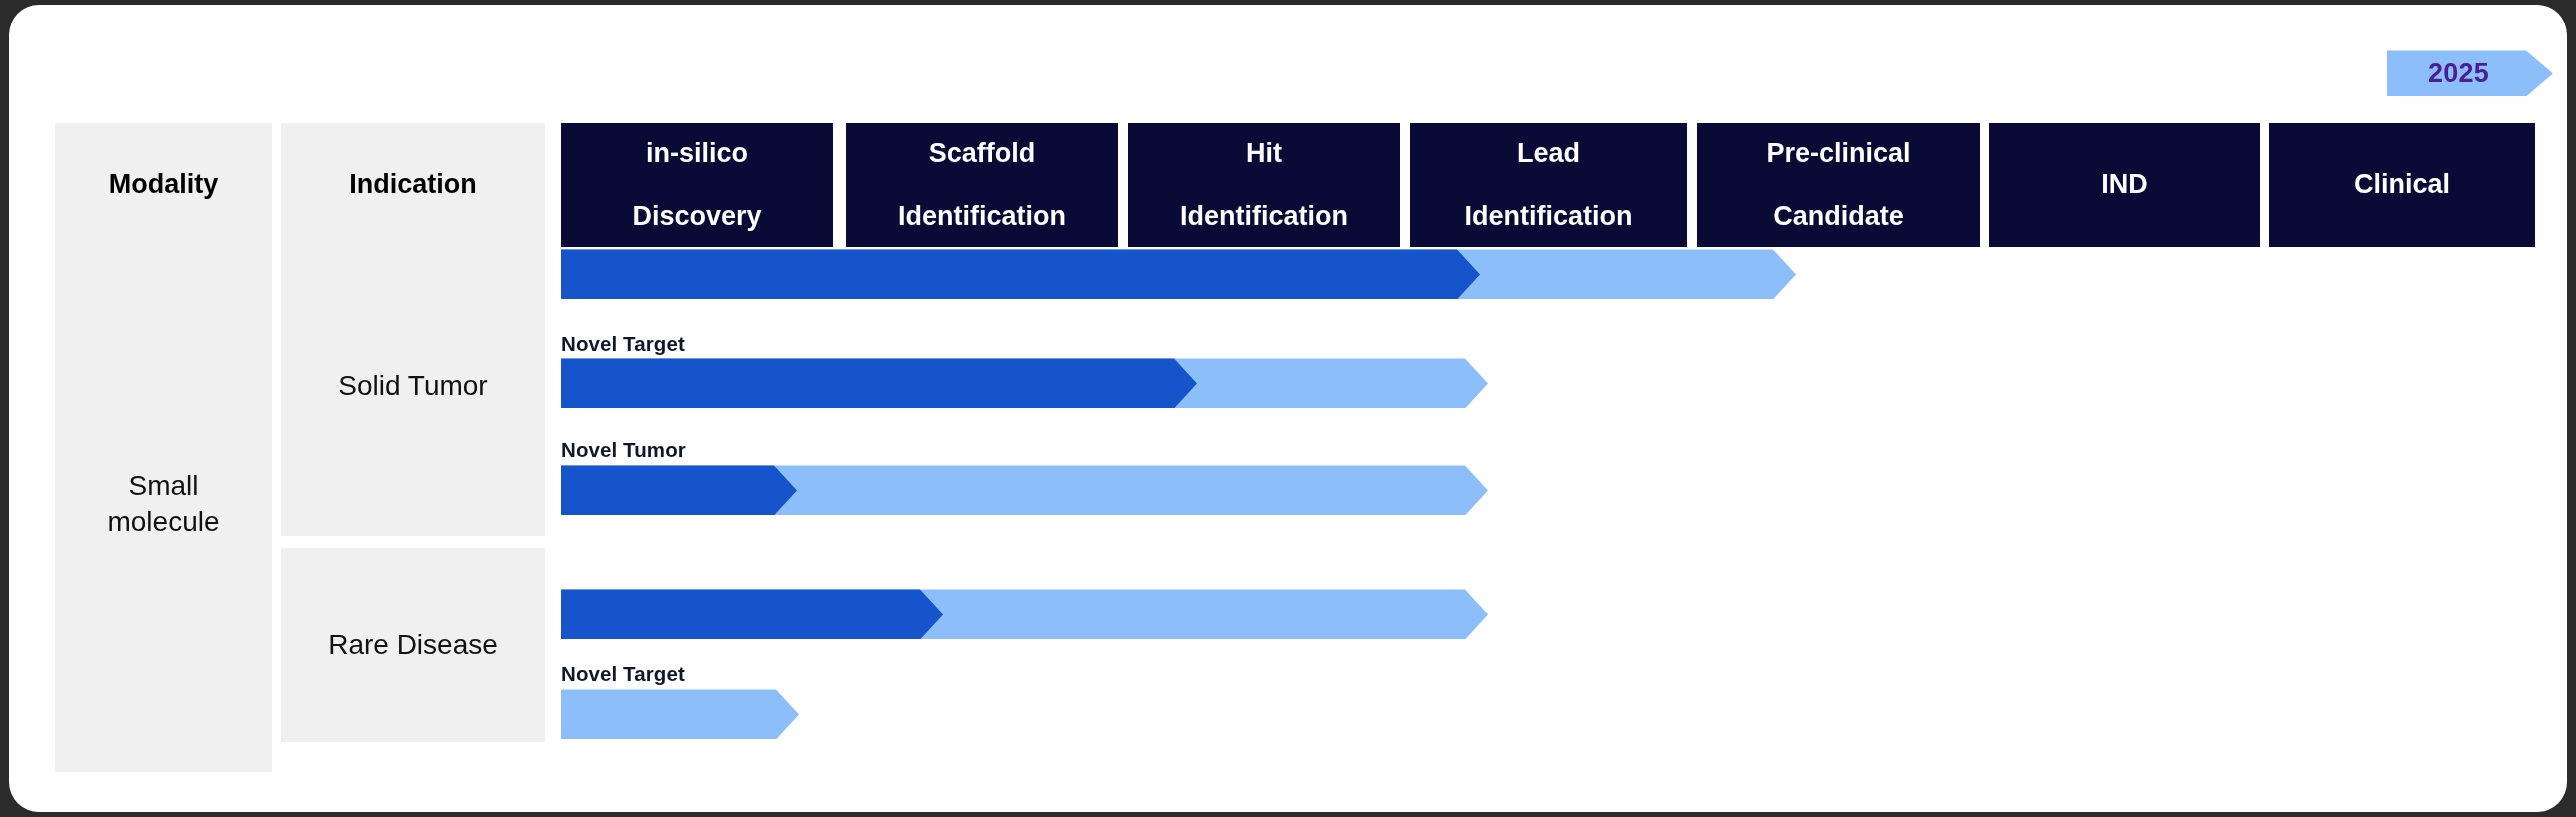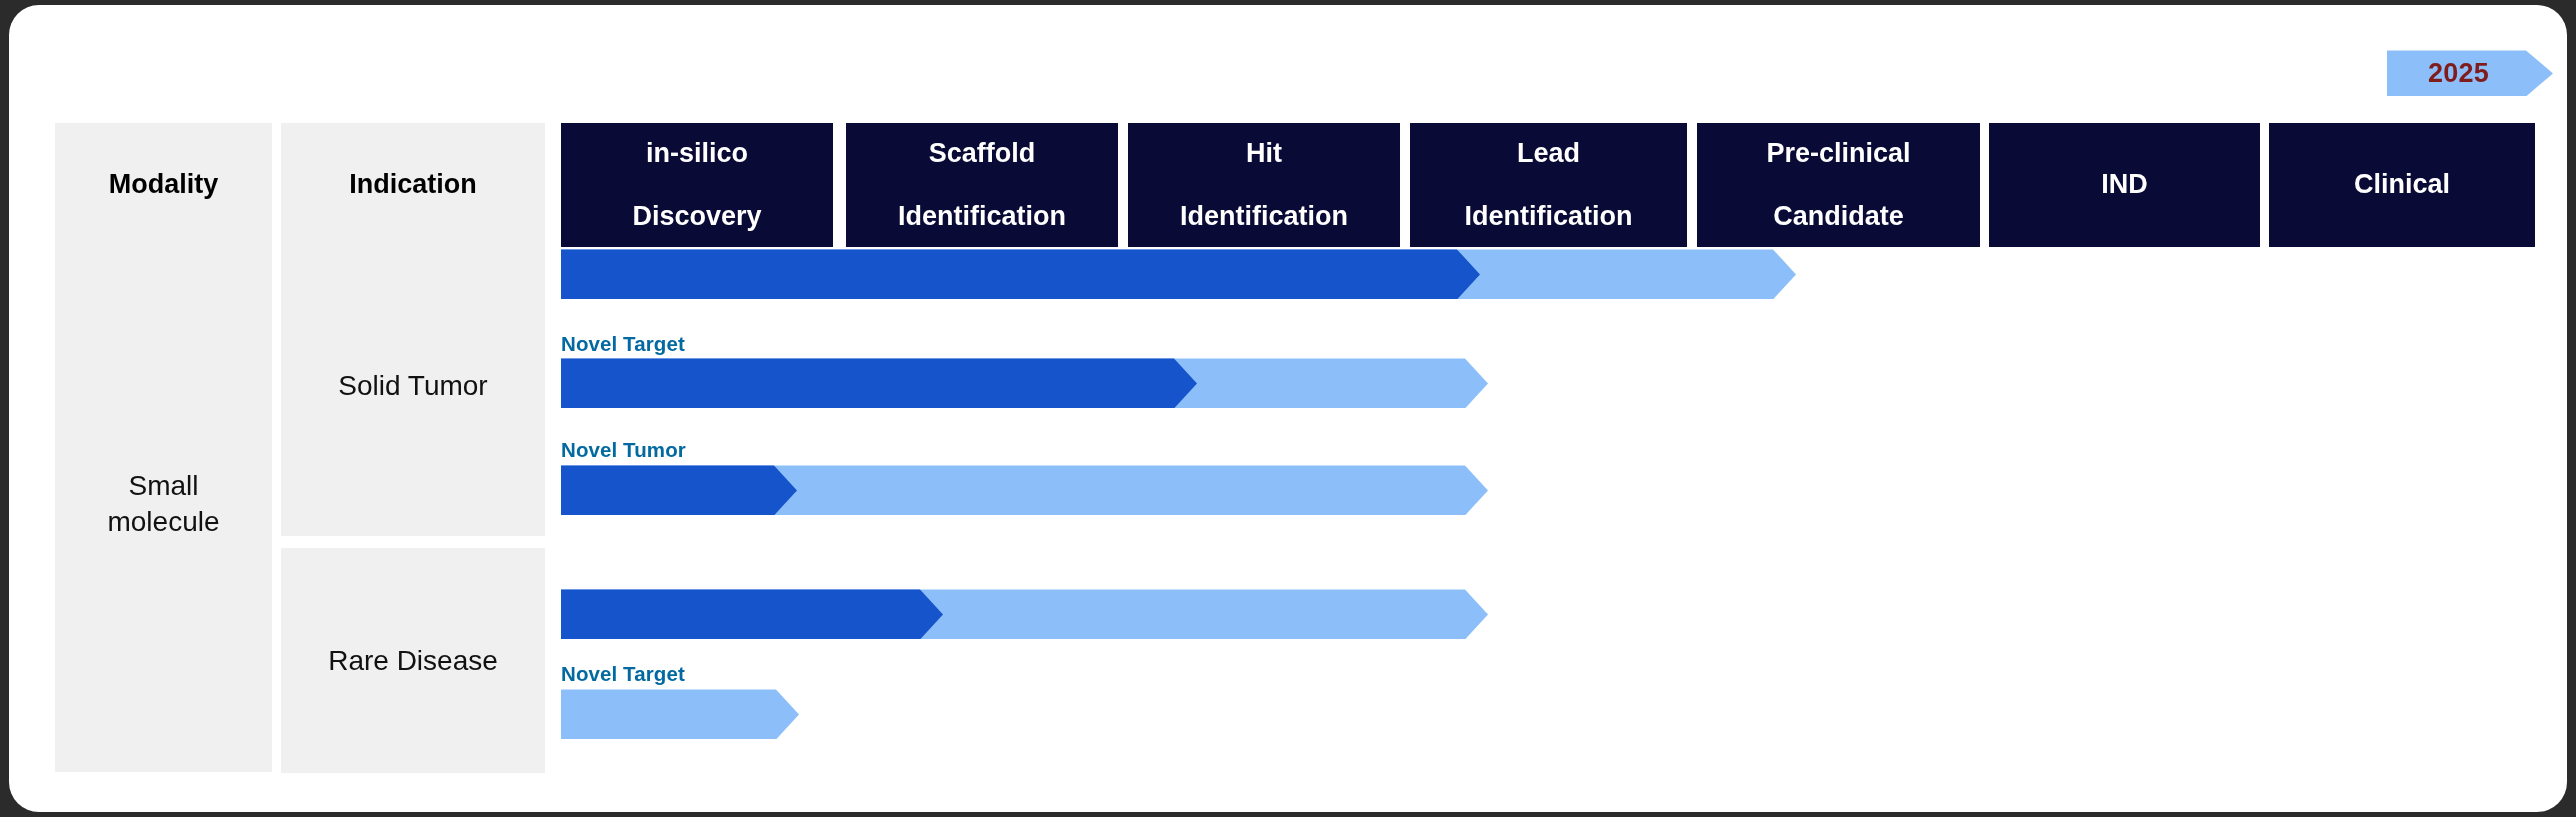--- a/index.html
+++ b/index.html
@@ -33,21 +33,21 @@
   }
 
   
   .year-badge {
     position: absolute;
     left: 2378px;
     top: 45px;
     width: 166px;
     height: 46px;
     background: #8cbffa;
-    color: #7f1d1d;
+    color: #4c1d95;
     font-size: 27px;
     font-weight: 700;
     letter-spacing: 0.2px;
     display: flex;
     align-items: center;
     justify-content: center;
     padding-right: 23px;
     clip-path: polygon(0 0, calc(100% - 27px) 0, 100% 50%, calc(100% - 27px) 100%, 0 100%);
   }
 
@@ -121,21 +121,21 @@
     clip-path: polygon(0 0, calc(100% - 23px) 0, 100% 50%, calc(100% - 23px) 100%, 0 100%);
   }
 
   .seg.notch {
     clip-path: polygon(0 0, calc(100% - 23px) 0, 100% 50%, calc(100% - 23px) 100%, 0 100%);
   }
 
   
   .tag {
     position: absolute;
-    color: #0369a1;
+    color: #0f172a;
     font-size: 20.5px;
     font-weight: 700;
     letter-spacing: 0.1px;
     white-space: nowrap;
   }
 </style>
 </head>
 <body>
 
 <div id="root">
@@ -202,21 +202,21 @@
       <span>
         <span>Small</span><br>
         <span>molecule</span>
       </span>
     </div>
 
     <div class="lcell" style="left:272px;top:230px;width:264px;height:301px;">
       <span>Solid Tumor</span>
     </div>
 
-    <div class="lcell" style="left:272px;top:543px;width:264px;height:225px;">
+    <div class="lcell" style="left:272px;top:543px;width:264px;height:194px;">
       <span>Rare Disease</span>
     </div>
 
     <div class="prog" style="left:552px;top:244px;">
       <div class="seg light tip" style="left:0;width:1235px;"></div>
       <div class="seg dark notch" style="left:0;width:919px;"></div>
     </div>
 
     <div class="tag" style="left:552px;top:327px;">Novel Target</div>
     <div class="prog" style="left:552px;top:353px;">

